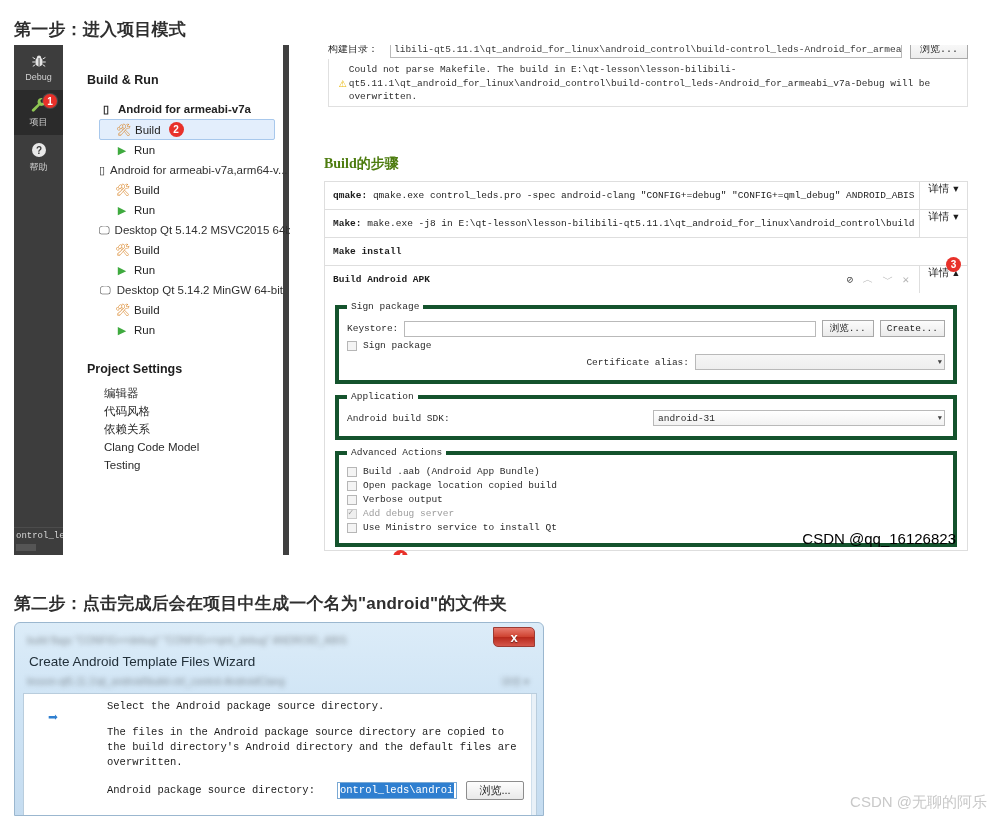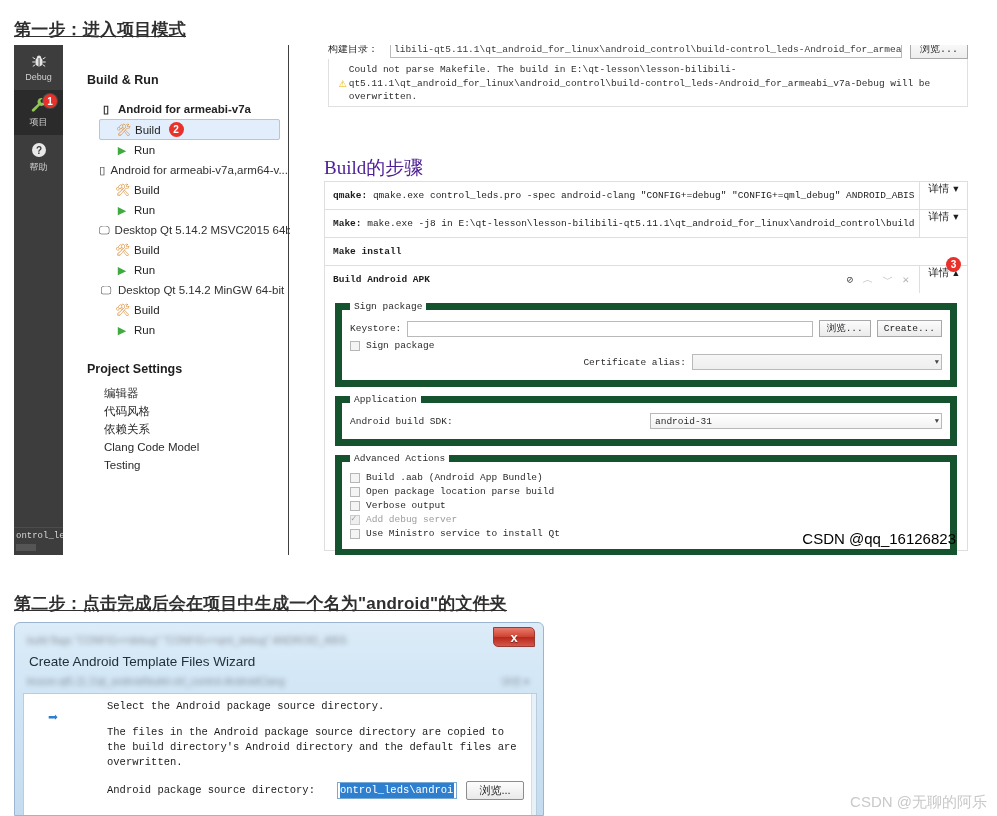--- a/index.html
+++ b/index.html
@@ -14,21 +14,20 @@
 
   
   .step-heading {
     position: absolute;
     font-family: "Liberation Sans", sans-serif;
     font-weight: bold;
     font-size: 17px;
     color: #2f2f2f;
     letter-spacing: 0.2px;
     white-space: nowrap;
-    text-decoration: underline;
   }
   #step1-heading { left: 14px; top: 18px; }
   #step2-heading { left: 14px; top: 592px; }
 
   
   #shot1 {
     position: absolute;
     left: 14px; top: 45px;
     width: 958px; height: 510px;
     background: #ffffff;
@@ -70,21 +69,21 @@
   }
   .modebar-bottom .stub {
     display:block; margin-top:3px; width: 20px; height: 7px; background:#555;
   }
 
   
   .projpanel {
     position: absolute; left: 49px; top: 0;
     width: 226px; height: 510px;
     background: #fff;
-    border-right: 1px solid #404040;
+    border-right: 6px solid #404040;
   }
   .panel-title {
     font-weight: bold; font-size: 12.5px; color: #1d1d1d;
     padding: 28px 0 0 24px;
   }
   .tree { padding: 12px 0 0 0; }
   .tree-row {
     display: flex; align-items: center;
     height: 20px;
     padding-left: 36px;
@@ -159,21 +158,21 @@
     border: 1px solid #e0e0e0; border-top:none;
     background:#fff;
     padding: 4px 8px 4px 8px;
     display:flex;
   }
   .warn-icon { width: 20px; font-size: 13px; color:#e8b500; display:flex; align-items:center; justify-content:center;}
   .warn-text { font-size: 9.5px; line-height: 13.5px; color:#2f2f2f; }
 
   .section-h {
     position:absolute; left: 34px; top: 110px;
-    font-size: 19px; font-weight: normal; color:#4c1d95;
+    font-size: 14px; font-weight: bold; color:#4d7c0f;
     font-family: "Liberation Serif", serif;
   }
 
   .steps { position:absolute; left: 34px; top: 136px; width: 644px; }
   .step-row {
     display:flex; align-items:center;
     border: 1px solid #dedede;
     border-bottom: none;
     background:#fff;
     min-height: 27px;
@@ -209,21 +208,21 @@
 
   
   .apkbody {
     position:absolute; left: 34px; top: 248px;
     width: 644px; height: 258px;
     border:1px solid #dedede; border-top:none;
     background:#fff;
     padding: 8px 10px;
   }
   fieldset.grp {
-    border: 7px solid #14532d;
+    border: 4px solid #14532d;
     margin: 0 0 7px 0; padding: 5px 8px 7px 8px;
   }
   fieldset.grp legend {
     font-size: 9.5px; color:#2b2b2b; padding: 0 4px;
     position: relative;
   }
   .legend-badge {
     position:absolute; left: 46px; top: -4px;
     width: 15px; height: 15px; border-radius:50%;
     background:#e8312a; color:#fff; font-size:10px; font-weight:bold;
@@ -567,21 +566,21 @@
         </fieldset>
 
         <fieldset class="grp">
           <legend>Advanced Actions</legend>
           <div class="chk-row">
             <span class="chk"></span>
             <span>Build .aab (Android App Bundle)</span>
           </div>
           <div class="chk-row">
             <span class="chk"></span>
-            <span>Open package location parse build</span>
+            <span>Open package location copied build</span>
           </div>
           <div class="chk-row">
             <span class="chk"></span>
             <span>Verbose output</span>
           </div>
           <div class="chk-row dis">
             <span class="chk checked disabled"></span>
             <span>Add debug server</span>
           </div>
           <div class="chk-row">

